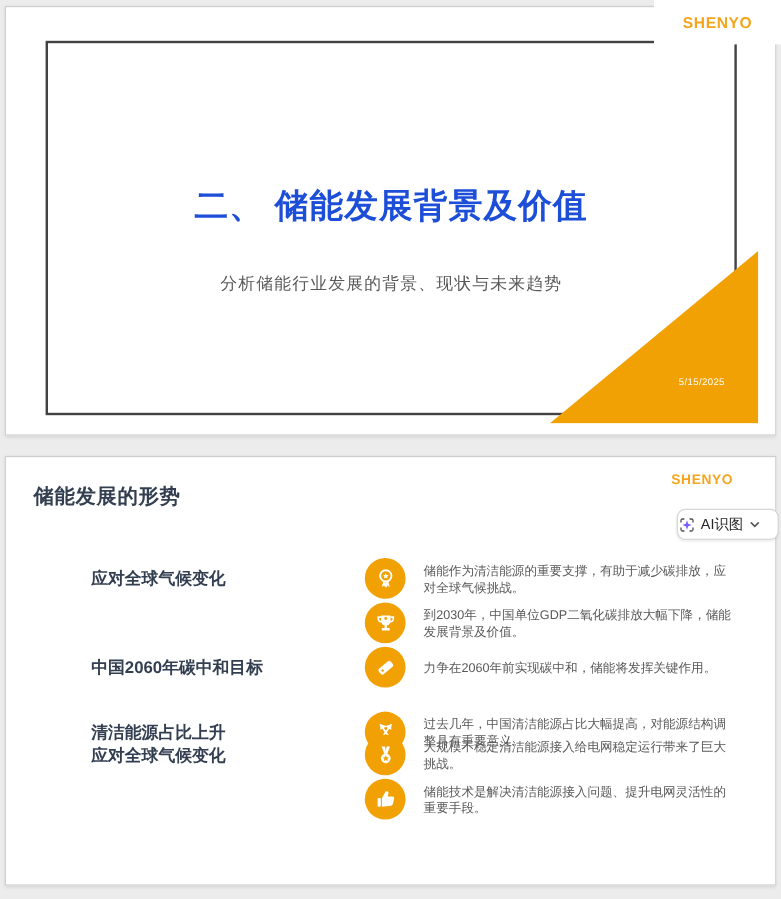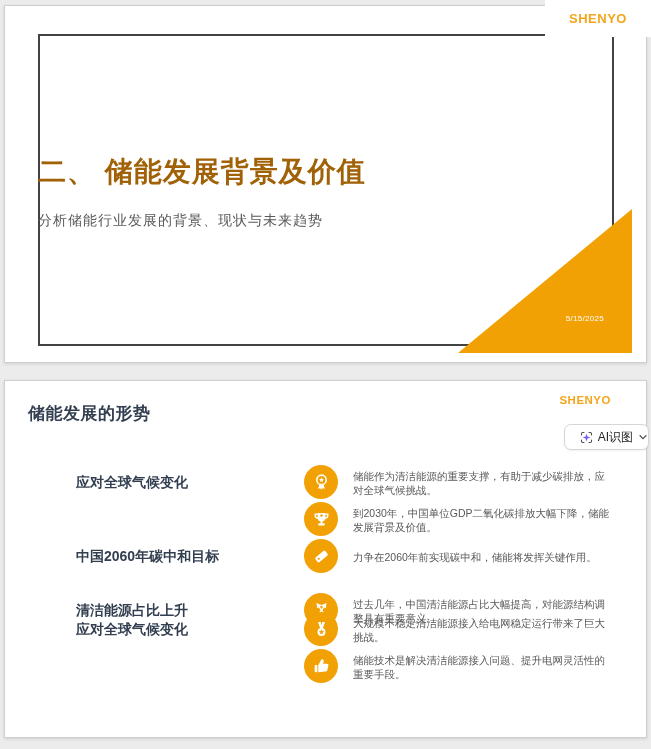--- a/index.html
+++ b/index.html
@@ -16,26 +16,26 @@
   #slide1 { top:5px; height:358px; }
   #slide2 { top:380px; height:358px; }
 
   
   .border-box {
     position:absolute; left:33px; top:28px; width:576px; height:312px;
     border:2px solid #424242;
   }
   .s1-title {
     position:absolute; left:33px; width:576px; top:147px;
-    font-size:28px; font-weight:bold;
-    color:#a16207; letter-spacing:1px; white-space:pre;
+    text-align:center; font-size:28px; font-weight:bold;
+    color:#1d4ed8; letter-spacing:1px; white-space:pre;
   }
   .s1-subtitle {
-    position:absolute; left:33px; width:576px; top:206px;
-    text-align:left; font-size:14px; color:#595959; letter-spacing:1px;
+    position:absolute; left:33px; width:576px; top:222px;
+    text-align:center; font-size:14px; color:#595959; letter-spacing:1px;
   }
   .corner-triangle {
     position:absolute; left:453px; top:203px; width:174px; height:144px;
     background:#F2A104;
     clip-path:polygon(100% 0, 100% 100%, 0 100%);
   }
   .tri-date {
     position:absolute; right:28px; bottom:30px;
     color:#ffffff; font-size:8px; letter-spacing:.3px;
   }
@@ -51,21 +51,21 @@
     position:absolute; left:23px; top:21px;
     font-size:17px; font-weight:bold; color:#333F50; letter-spacing:.5px;
   }
   .s2-logo {
     position:absolute; right:35px; top:13px;
     color:#F5A51D; font-weight:bold; font-size:11.5px; letter-spacing:.5px;
   }
   .ai-button {
     position:absolute; left:559px; top:43px; width:85px; height:26px;
     background:#fff; border:1px solid #d6d6d6; border-radius:7px;
-    display:flex; align-items:center; justify-content:flex-end; gap:4px;
+    display:flex; align-items:center; justify-content:flex-start; gap:4px;
     box-shadow:0 1px 2px rgba(0,0,0,.06); cursor:pointer;
   }
   .ai-button .lbl { font-size:12px; color:#262626; }
   .ai-button svg.spark { width:15px; height:15px; }
   .ai-button svg.chev { width:10px; height:10px; margin-left:1px; }
 
   .row { position:absolute; left:0; width:643px; height:37px; }
   .row .lab {
     position:absolute; left:71px; top:0; width:225px; line-height:37px;
     font-size:14px; font-weight:bold; color:#333F50;

